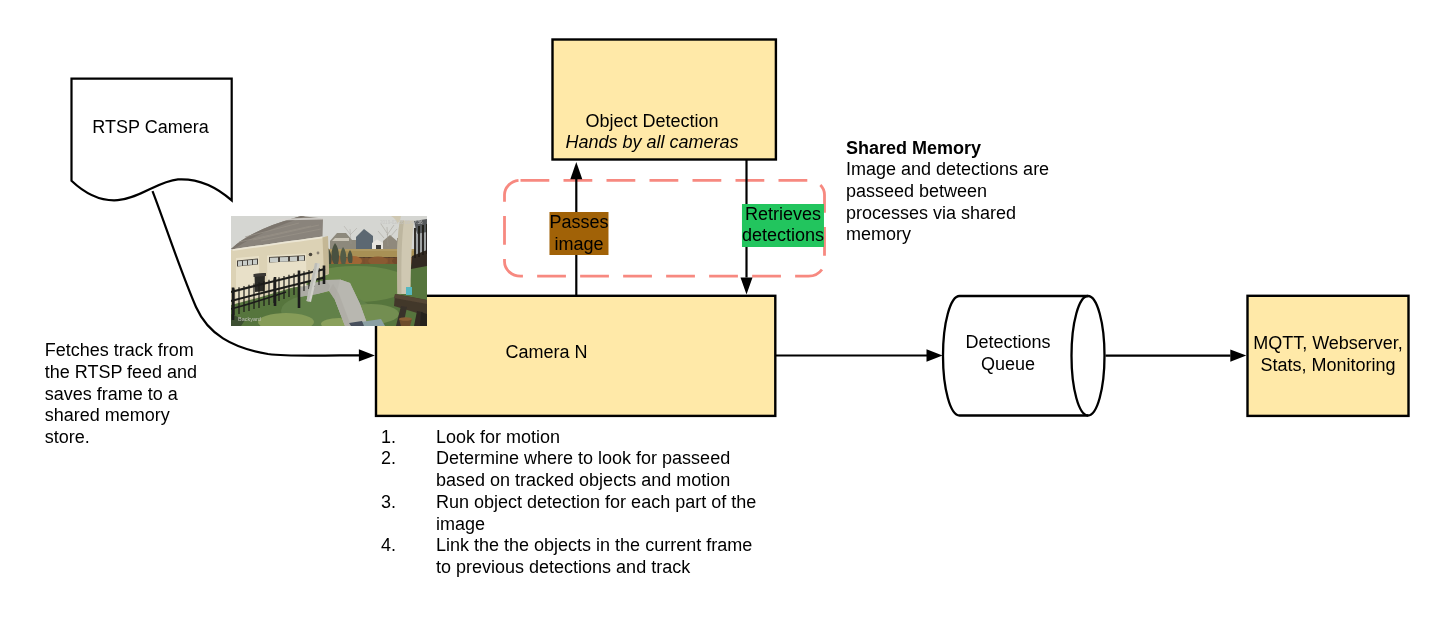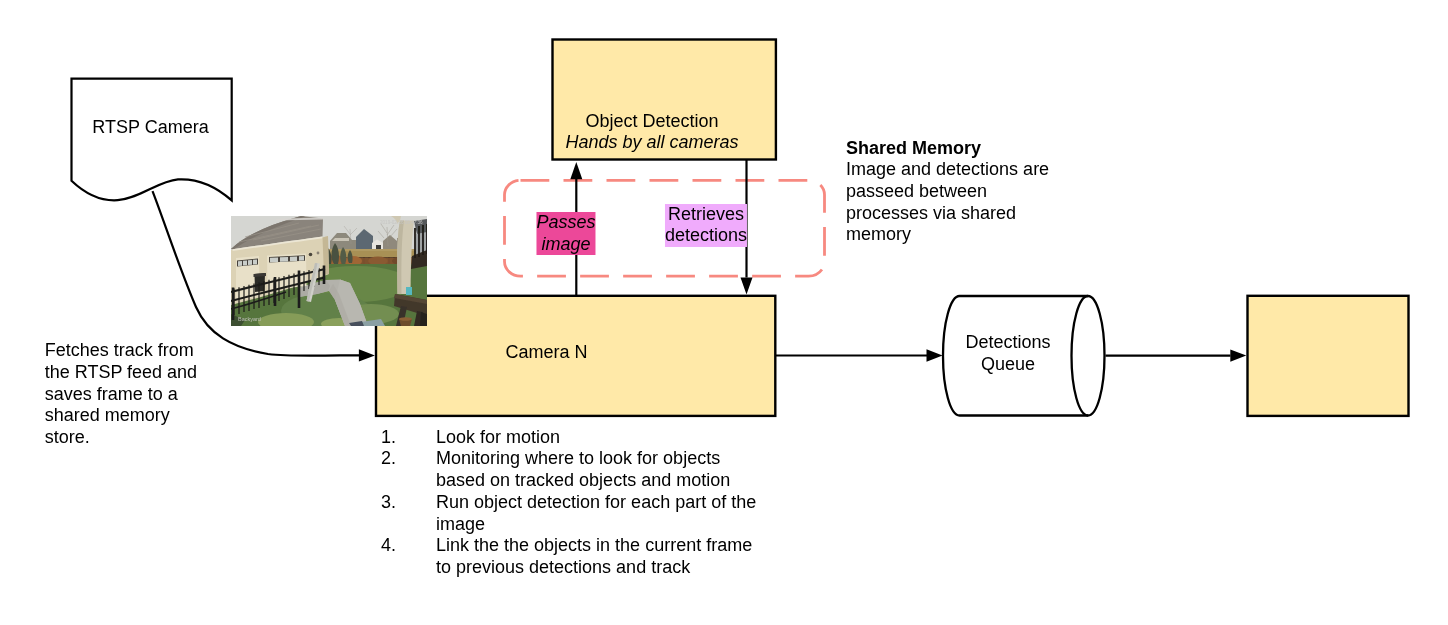--- a/index.html
+++ b/index.html
@@ -170,40 +170,41 @@
       <polygon points="118,107 131,105 133,110 120,110" fill="#46505c"></polygon>
 
       <text x="149" y="8" font-family="Liberation Sans, sans-serif" font-size="4.6" fill="#c6c6c4">2019-02-26 09:47:36</text>
       <text x="7" y="105" font-family="Liberation Sans, sans-serif" font-size="5.5" fill="#c9c9c3" opacity="0.9">Backyard</text>
     </g>
   </g>
 </svg>
 
 <div class="lbl c" style="left:71px;top:116.5px;width:159px;">RTSP Camera</div>
 <div class="lbl c" style="left:552px;top:74.5px;width:200px;margin-top:36px;">Object Detection<br><i>Hands by all cameras</i></div>
-<div class="lbl c" style="left:566px;top:211.8px;transform:translateX(-50%);background:#ec4899;font-style:italic;">Passes<br>image</div>
-<div class="lbl c" style="left:706px;top:203.6px;transform:translateX(-50%);background:#f0abfc;">Retrieves<br>detections</div>
+<div class="lbl c" style="left:579px;top:211.8px;transform:translateX(-50%);background:#a16207;">Passes<br>image</div>
+<div class="lbl c" style="left:783px;top:203.6px;transform:translateX(-50%);background:#22c55e;">Retrieves<br>detections</div>
 <div class="lbl" style="left:846px;top:137.6px;"><b>Shared Memory</b>
 Image and detections are
 passeed between
 processes via shared
 memory</div>
 <div class="lbl c" style="left:374.5px;top:342px;width:344px;">Camera N</div>
 <div class="lbl" style="left:44.7px;top:340.2px;">Fetches track from
 the RTSP feed and
 saves frame to a
 shared memory
 store.</div>
 <div class="lbl" style="left:381px;top:426.7px;">1.
 2.
 
 3.
 
 4.</div>
 <div class="lbl" style="left:436px;top:426.7px;">Look for motion
-Monitoring where to look for objects
+Determine where to look for passeed
 based on tracked objects and motion
 Run object detection for each part of the
 image
 Link the the objects in the current frame
 to previous detections and track</div>
 <div class="lbl c" style="left:1008px;top:332.2px;transform:translateX(-50%);">Detections<br>Queue</div>
+<div class="lbl c" style="left:1247.3px;top:333.2px;width:161.4px;">MQTT, Webserver,<br>Stats, Monitoring</div>
 </div>
 
 </body></html>

